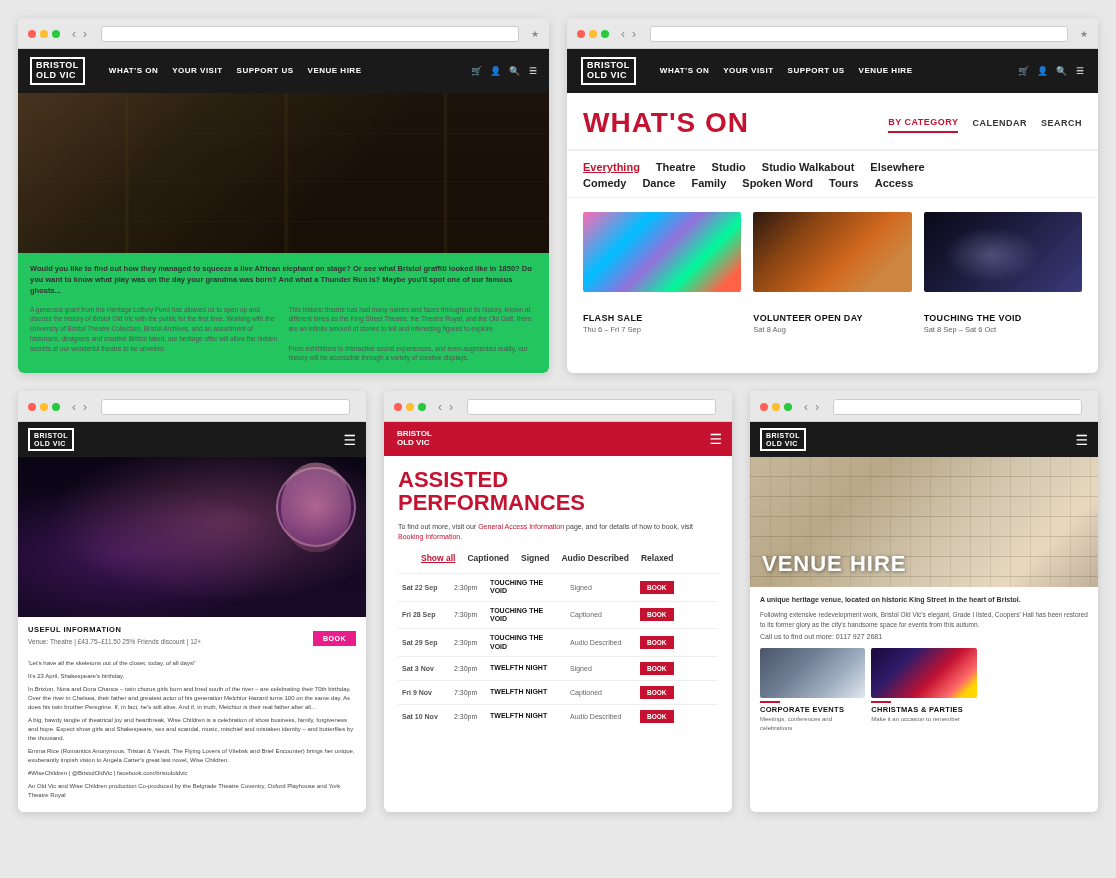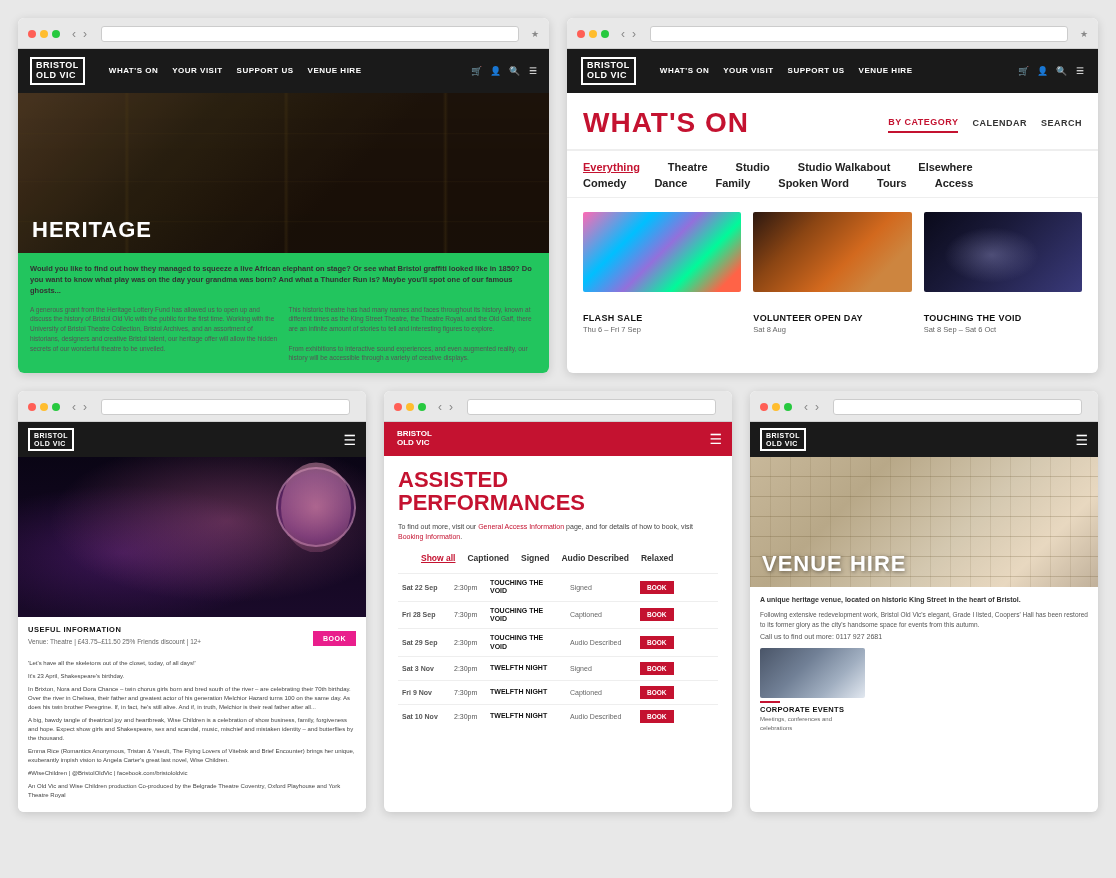--- a/index.html
+++ b/index.html
@@ -225,21 +225,21 @@
       border-bottom: 2px solid #c41230;
     }
 
     .category-nav {
       padding: 10px 16px 8px;
       border-bottom: 1px solid #eee;
     }
 
     .category-row1, .category-row2 {
       display: flex;
-      gap: 28px;
+      gap: 16px;
       align-items: center;
       flex-wrap: wrap;
     }
 
     .category-row2 { margin-top: 4px; }
 
     .cat-link {
       font-size: 11px;
       font-weight: 700;
       color: #222;
@@ -699,21 +699,20 @@
       <div class="nav-icons-white">
         <span class="nav-icon-w">🛒</span>
         <span class="nav-icon-w">👤</span>
         <span class="nav-icon-w">🔍</span>
         <span class="nav-icon-w">☰</span>
       </div>
     </div>
     <div class="heritage-hero">
       <div class="heritage-hero-bg"></div>
       <div class="heritage-scaffolding"></div>
-      <div class="heritage-title">HERITAGE</div>
     </div>
     <div class="heritage-content">
       <p class="heritage-intro">Would you like to find out how they managed to squeeze a live African elephant on stage? Or see what Bristol graffiti looked like in 1850? Do you want to know what play was on the day your grandma was born? And what a Thunder Run is? Maybe you'll spot one of our famous ghosts...</p>
       <div class="heritage-cols">
         <div class="heritage-col">A generous grant from the Heritage Lottery Fund has allowed us to open up and discuss the history of Bristol Old Vic with the public for the first time. Working with the University of Bristol Theatre Collection, Bristol Archives, and an assortment of historians, designers and creative Bristol talent, our heritage offer will allow the hidden secrets of our wonderful theatre to be unveiled.</div>
         <div class="heritage-col">This historic theatre has had many names and faces throughout its history, known at different times as the King Street Theatre, the Theatre Royal, and the Old Gaff, there are an infinite amount of stories to tell and interesting figures to explore.<br><br>From exhibitions to interactive sound experiences, and even augmented reality, our history will be accessible through a variety of creative displays.</div>
       </div>
     </div>
   </div>
 
@@ -946,19 +945,27 @@
         <p class="venue-phone">Call us to find out more: 0117 927 2681</p>
         <div class="venue-cards-grid">
           <div class="venue-card">
             <div class="venue-card-img">
               <div class="venue-img-corporate"></div>
             </div>
             <div class="venue-card-divider"></div>
             <div class="venue-card-title">CORPORATE EVENTS</div>
             <div class="venue-card-sub">Meetings, conferences and celebrations</div>
           </div>
+          <div class="venue-card">
+            <div class="venue-card-img">
+              <div class="venue-img-xmas"></div>
+            </div>
+            <div class="venue-card-divider"></div>
+            <div class="venue-card-title">CHRISTMAS &amp; PARTIES</div>
+            <div class="venue-card-sub">Make it an occasion to remember</div>
+          </div>
         </div>
       </div>
     </div>
 
   </div>
 
 </div>
 
 </body></html>

